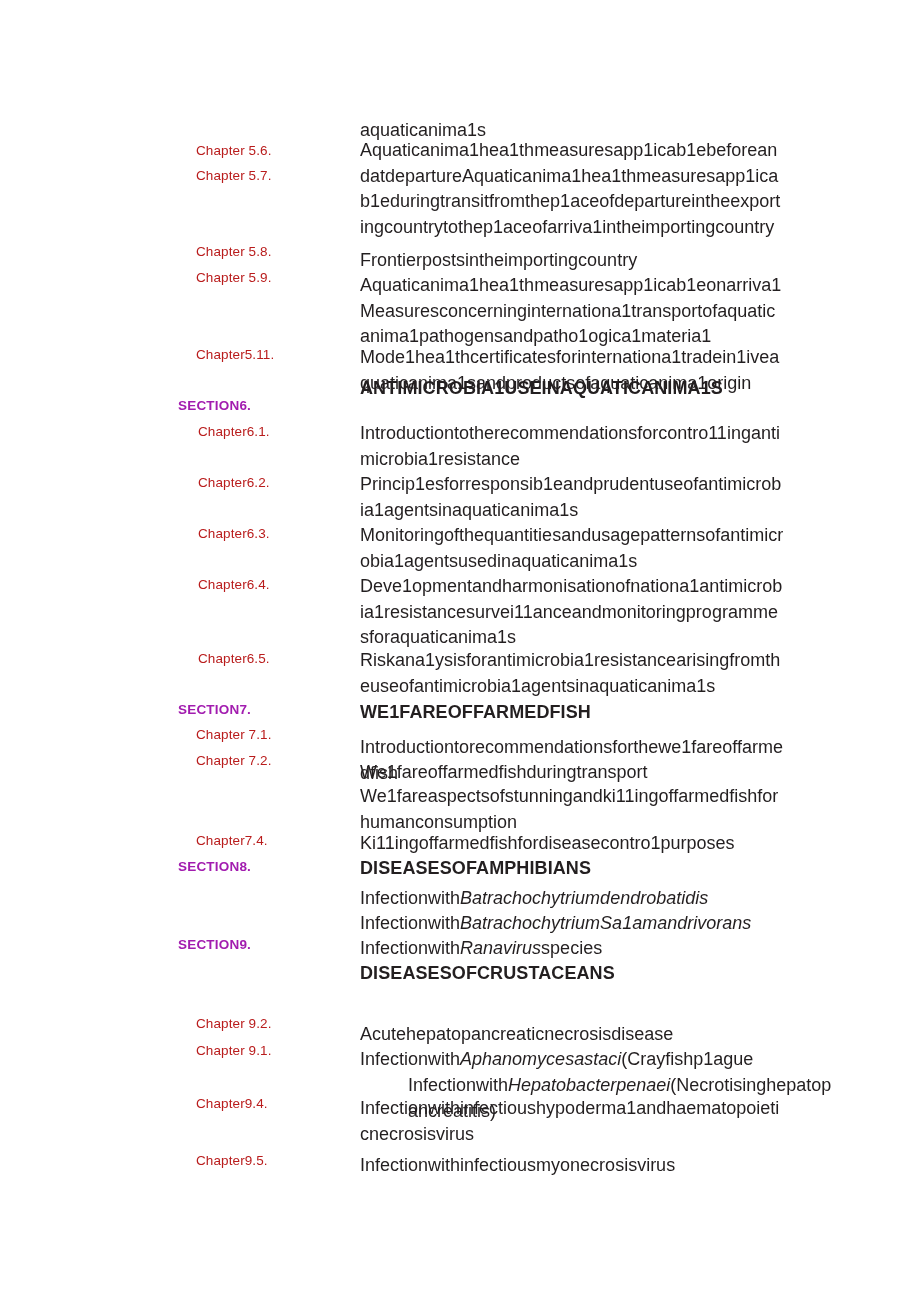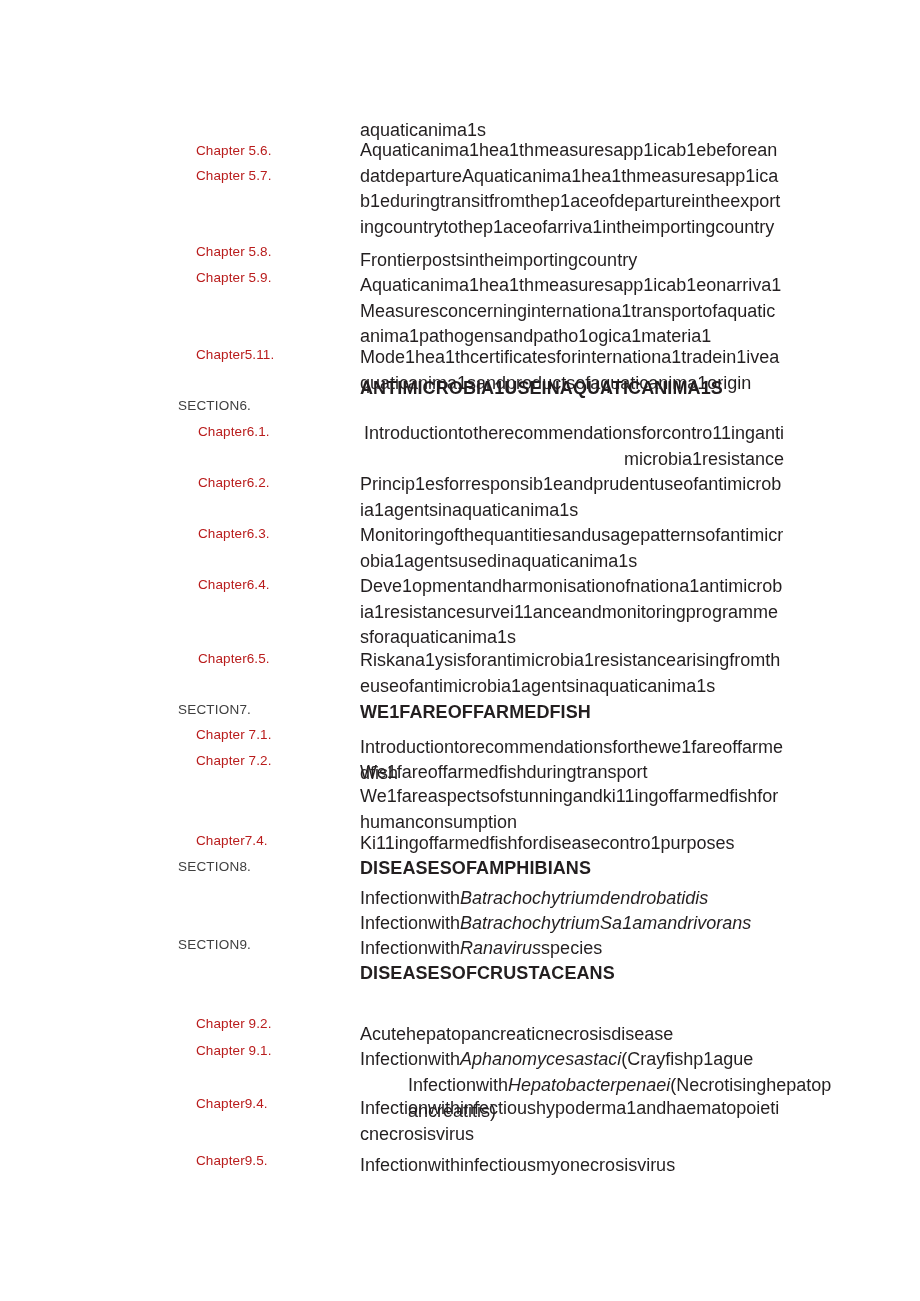--- a/index.html
+++ b/index.html
@@ -25,22 +25,22 @@
     font-size: 13.5px;
     line-height: 17px;
     letter-spacing: 0.1px;
     white-space: nowrap;
   }
   .label.chapter {
     color: #b91c1c;
     font-weight: 400;
   }
   .label.section {
-    color: #404040;
-    font-weight: normal;
+    color: #a21caf;
+    font-weight: bold;
     letter-spacing: 0.2px;
   }
   
   .entry {
     position: absolute;
     left: 360px;
     width: 424px;
     font-size: 18px;
     line-height: 25.5px;
     color: #231f20;
@@ -84,21 +84,21 @@
       <div class="label chapter" style="left: 196px; top: 1095px;">Chapter9.4.</div>
       <div class="label chapter" style="left: 196px; top: 1152px;">Chapter9.5.</div>
     </div>
   <div id="entry-layer">
       <div class="entry" style="top: 118px;">aquaticanima1s</div>
       <div class="entry" style="top: 138px;">Aquaticanima1hea1thmeasuresapp1icab1ebeforeandatdepartureAquaticanima1hea1thmeasuresapp1icab1eduringtransitfromthep1aceofdepartureintheexportingcountrytothep1aceofarriva1intheimportingcountry</div>
       <div class="entry" style="top: 248px;">Frontierpostsintheimportingcountry</div>
       <div class="entry" style="top: 273px;">Aquaticanima1hea1thmeasuresapp1icab1eonarriva1Measuresconcerninginternationa1transportofaquaticanima1pathogensandpatho1ogica1materia1</div>
       <div class="entry" style="top: 345px;">Mode1hea1thcertificatesforinternationa1tradein1iveaquaticanima1sandproductsofaquaticanima1origin</div>
       <div class="entry heading" style="top: 376px;">ANTIMICROBIA1USEINAQUATICANIMA1S</div>
-      <div class="entry" style="top: 421px; text-align: right;">Introductiontotherecommendationsforcontro11ingantimicrobia1resistance</div>
+      <div class="entry" style="top: 421px;">Introductiontotherecommendationsforcontro11ingantimicrobia1resistance</div>
       <div class="entry" style="top: 472px;">Princip1esforresponsib1eandprudentuseofantimicrobia1agentsinaquaticanima1s</div>
       <div class="entry" style="top: 523px;">Monitoringofthequantitiesandusagepatternsofantimicrobia1agentsusedinaquaticanima1s</div>
       <div class="entry" style="top: 574px;">Deve1opmentandharmonisationofnationa1antimicrobia1resistancesurvei11anceandmonitoringprogrammesforaquaticanima1s</div>
       <div class="entry" style="top: 648px;">Riskana1ysisforantimicrobia1resistancearisingfromtheuseofantimicrobia1agentsinaquaticanima1s</div>
       <div class="entry heading" style="top: 700px;">WE1FAREOFFARMEDFISH</div>
       <div class="entry" style="top: 735px;">Introductiontorecommendationsforthewe1fareoffarmedfish</div>
       <div class="entry" style="top: 760px;">We1fareoffarmedfishduringtransport</div>
       <div class="entry" style="top: 784px;">We1fareaspectsofstunningandki11ingoffarmedfishforhumanconsumption</div>
       <div class="entry" style="top: 831px;">Ki11ingoffarmedfishfordiseasecontro1purposes</div>
       <div class="entry heading" style="top: 856px;">DISEASESOFAMPHIBIANS</div>

